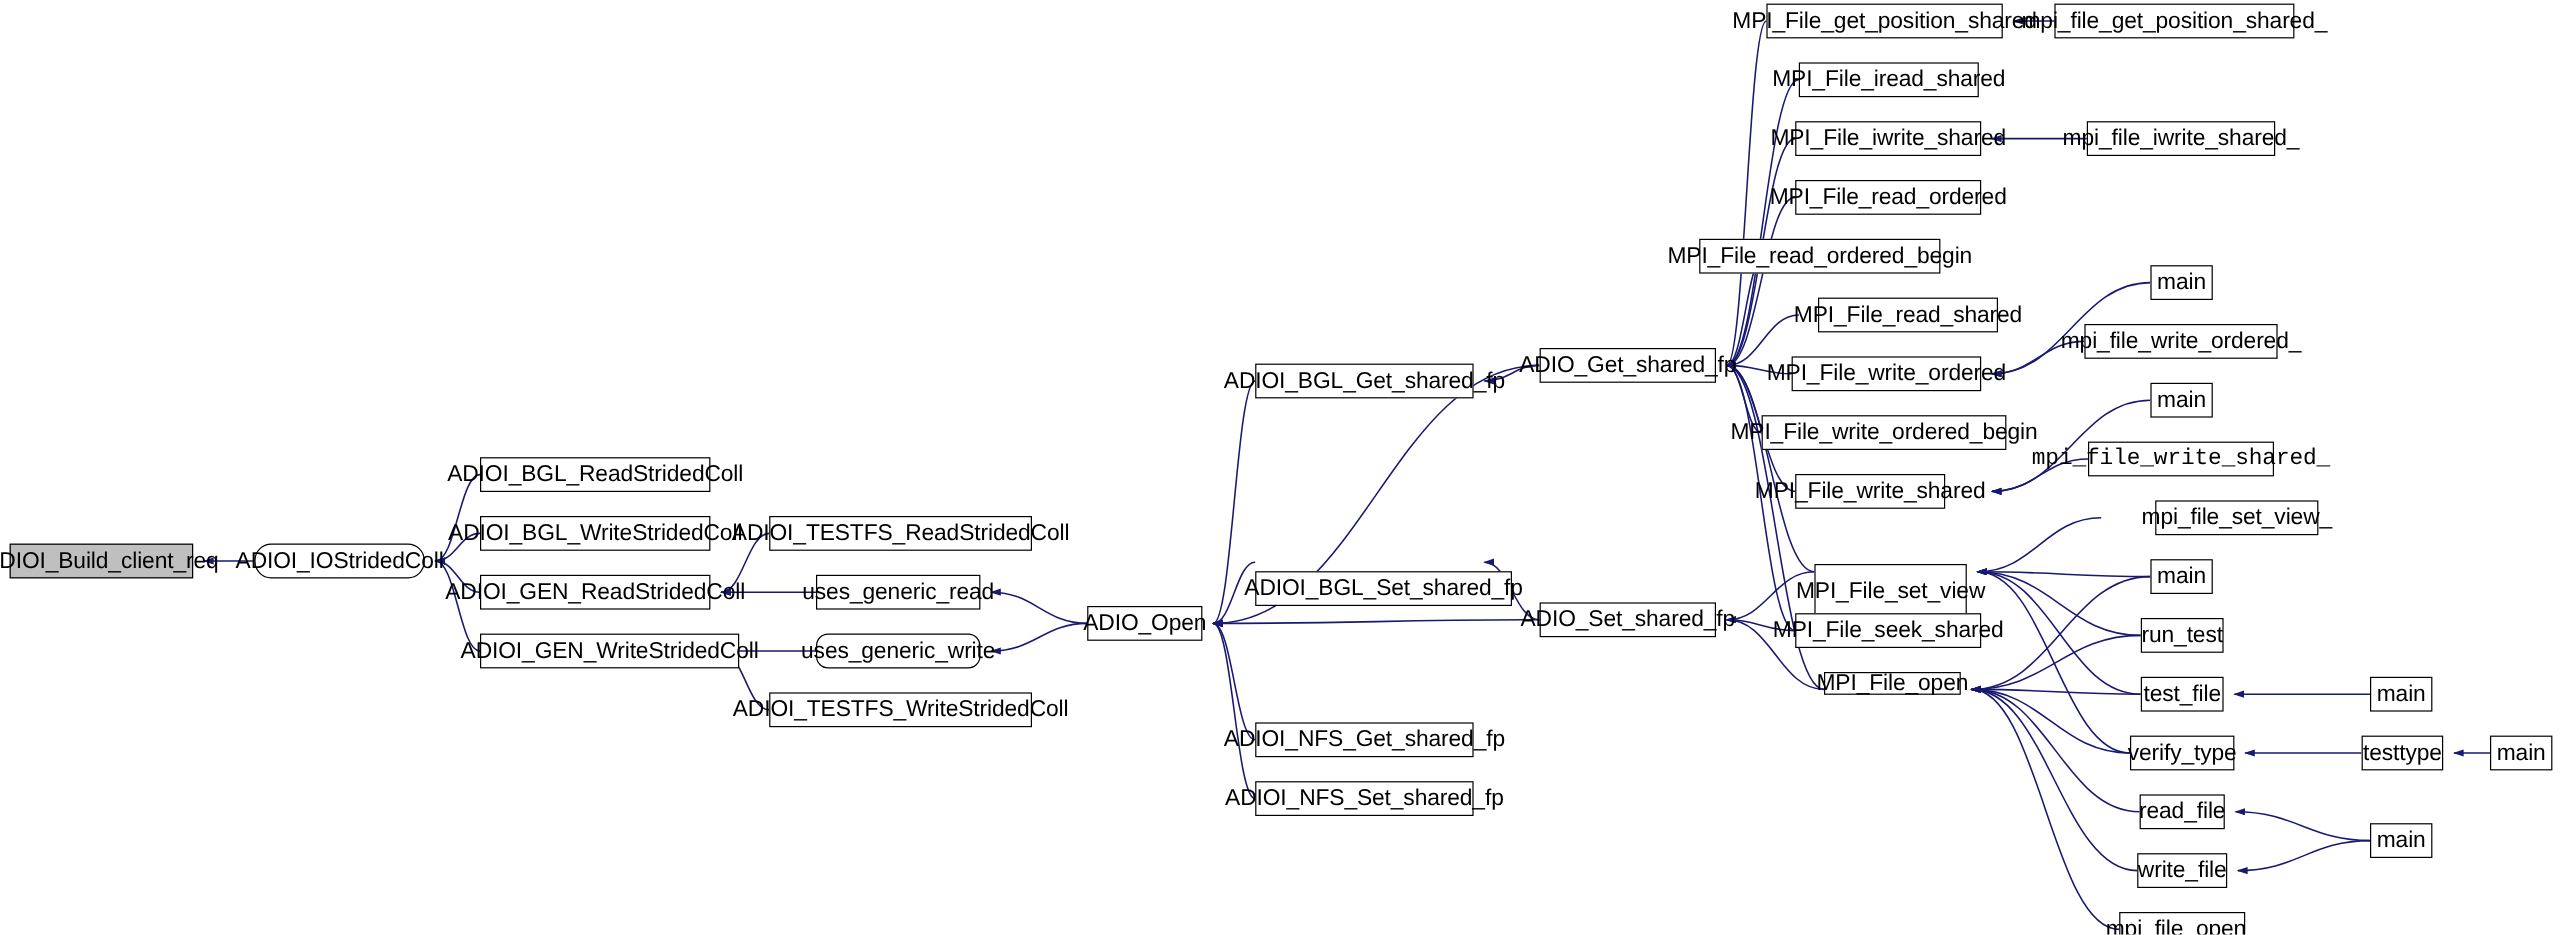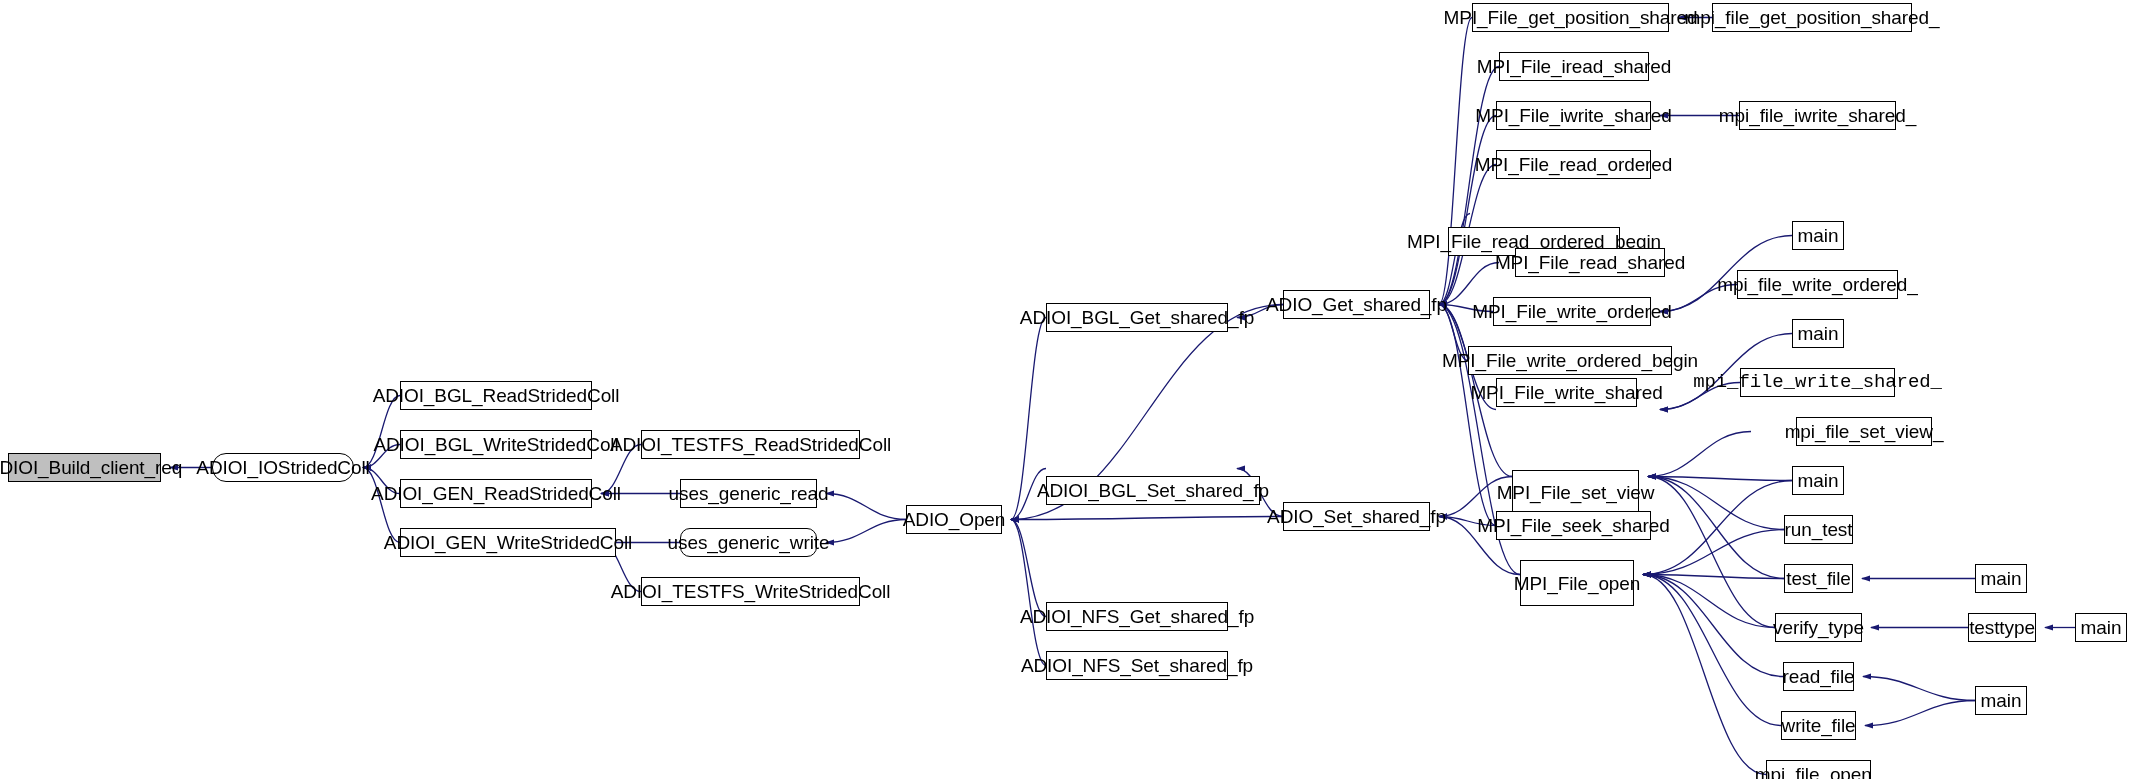--- a/index.html
+++ b/index.html
@@ -124,28 +124,28 @@
     <div class="node" style="left: 1046px; top: 303px; width: 182px; height: 29px;">ADIOI_BGL_Get_shared_fp</div>
     <div class="node" style="left: 1046px; top: 476px; width: 214px; height: 29px;">ADIOI_BGL_Set_shared_fp</div>
     <div class="node" style="left: 1046px; top: 602px; width: 182px; height: 29px;">ADIOI_NFS_Get_shared_fp</div>
     <div class="node" style="left: 1046px; top: 651px; width: 182px; height: 29px;">ADIOI_NFS_Set_shared_fp</div>
     <div class="node" style="left: 1283px; top: 290px; width: 147px; height: 29px;">ADIO_Get_shared_fp</div>
     <div class="node" style="left: 1283px; top: 502px; width: 147px; height: 29px;">ADIO_Set_shared_fp</div>
     <div class="node" style="left: 1472px; top: 3px; width: 197px; height: 29px;">MPI_File_get_position_shared</div>
     <div class="node" style="left: 1499px; top: 52px; width: 150px; height: 29px;">MPI_File_iread_shared</div>
     <div class="node" style="left: 1496px; top: 101px; width: 155px; height: 29px;">MPI_File_iwrite_shared</div>
     <div class="node" style="left: 1496px; top: 150px; width: 155px; height: 29px;">MPI_File_read_ordered</div>
-    <div class="node" style="left: 1448px; top: 199px; width: 172px; height: 29px; margin-top: 28px;">MPI_File_read_ordered_begin</div>
+    <div class="node" style="left: 1416px; top: 199px; width: 201px; height: 29px;">MPI_File_read_ordered_begin</div>
     <div class="node" style="left: 1499px; top: 248px; width: 150px; height: 29px; margin-left: 16px;">MPI_File_read_shared</div>
     <div class="node" style="left: 1493px; top: 297px; width: 158px; height: 29px;">MPI_File_write_ordered</div>
     <div class="node" style="left: 1468px; top: 346px; width: 204px; height: 29px;">MPI_File_write_ordered_begin</div>
-    <div class="node" style="left: 1496px; top: 378px; width: 141px; height: 29px;">MPI_File_write_shared</div>
+    <div class="node" style="left: 1496px; top: 395px; width: 125px; height: 29px;">MPI_File_write_shared</div>
     <div class="node" style="left: 1512px; top: 470px; width: 127px; height: 44px;">MPI_File_set_view</div>
     <div class="node" style="left: 1496px; top: 511px; width: 155px; height: 29px;">MPI_File_seek_shared</div>
-    <div class="node" style="left: 1520px; top: 560px; width: 114px; height: 46px;">MPI_File_open</div>
+    <div class="node" style="left: 1520px; top: 560px; width: 114px; height: 19px;">MPI_File_open</div>
     <div class="node" style="left: 1712px; top: 3px; width: 200px; height: 29px;">mpi_file_get_position_shared_</div>
     <div class="node" style="left: 1739px; top: 101px; width: 157px; height: 29px;">mpi_file_iwrite_shared_</div>
     <div class="node" style="left: 1792px; top: 221px; width: 52px; height: 29px;">main</div>
     <div class="node" style="left: 1737px; top: 270px; width: 161px; height: 29px;">mpi_file_write_ordered_</div>
     <div class="node" style="left: 1792px; top: 319px; width: 52px; height: 29px;">main</div>
     <div class="node" style="left: 1740px; top: 368px; width: 155px; height: 29px; font-family: Liberation Mono, monospace;">mpi_file_write_shared_</div>
     <div class="node" style="left: 1796px; top: 417px; width: 136px; height: 29px;">mpi_file_set_view_</div>
     <div class="node" style="left: 1792px; top: 466px; width: 52px; height: 29px;">main</div>
     <div class="node" style="left: 1784px; top: 515px; width: 69px; height: 29px;">run_test</div>
     <div class="node" style="left: 1784px; top: 564px; width: 69px; height: 29px;">test_file</div>

